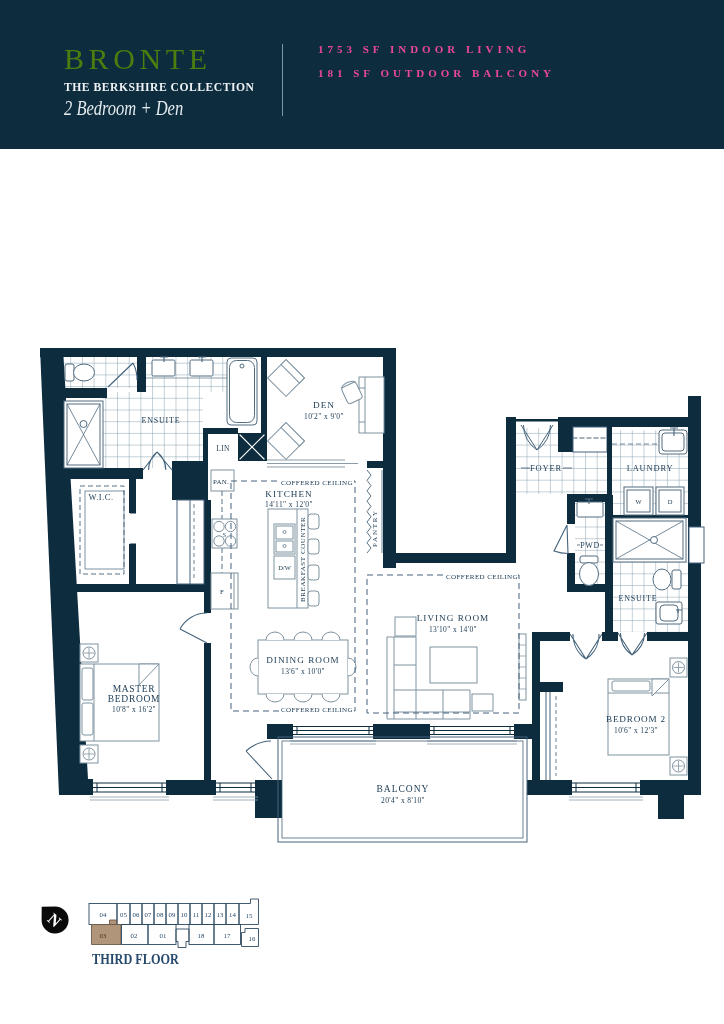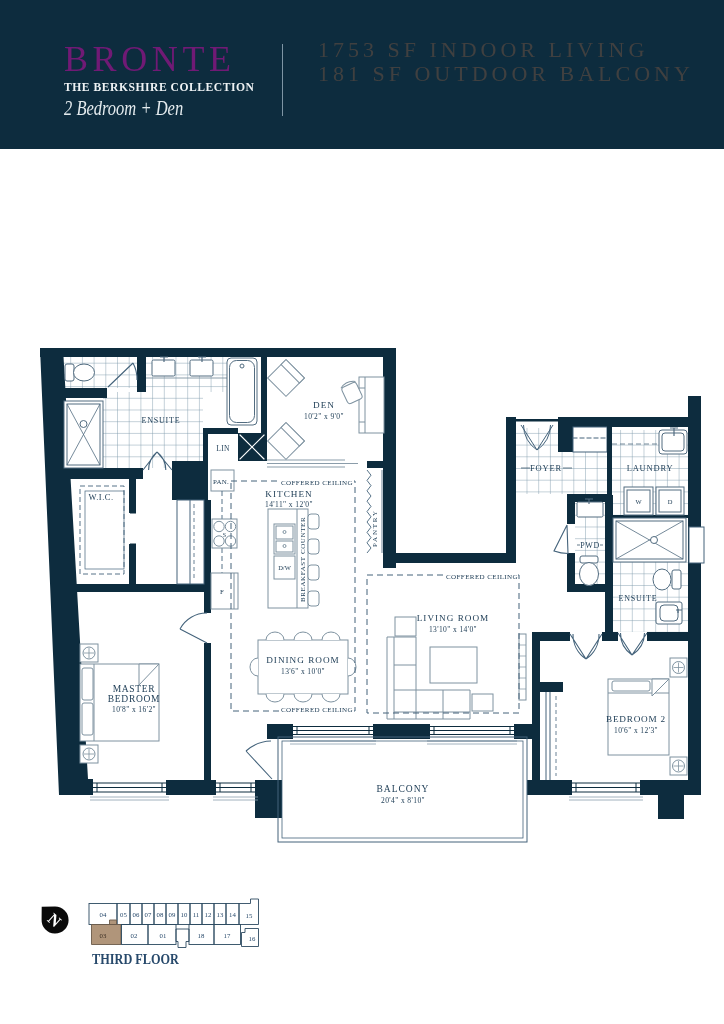--- a/index.html
+++ b/index.html
@@ -1,23 +1,23 @@
 <!DOCTYPE html>
 <html><head>
 <meta charset="utf-8">
 <style>
   html,body{margin:0;padding:0;}
   body{width:724px;height:1024px;background:#ffffff;font-family:"Liberation Serif",serif;position:relative;overflow:hidden;}
   .hdr{position:absolute;left:0;top:0;width:724px;height:149px;background:#0d2c3e;}
   .brand{position:absolute;left:64px;top:45px;color:#f2f5f6;}
-  .b1{font-size:36px;line-height:28px;letter-spacing:4.6px;color:#701a75;}
+  .b1{font-size:30px;line-height:28px;letter-spacing:4.6px;color:#4d7c0f;}
   .b2{font-size:13.5px;line-height:14px;font-weight:bold;letter-spacing:0.6px;margin-top:7px;color:#eef2f4;transform:scaleX(0.86);transform-origin:0 0;}
   .b3{font-size:22px;line-height:21px;font-style:italic;margin-top:3px;letter-spacing:0px;color:#e4ebee;transform:scaleX(0.75);transform-origin:0 0;}
   .vline{position:absolute;left:282px;top:44px;width:1px;height:72px;background:#7e95a4;}
-  .sf{position:absolute;left:318px;top:38px;color:#404040;font-size:22px;letter-spacing:4.0px;line-height:23.5px;}
+  .sf{position:absolute;left:318px;top:38px;color:#ec4899;font-size:11px;letter-spacing:4.0px;line-height:23.5px;font-weight:bold;}
 </style>
 </head>
 <body>
 
 <div class="hdr"></div>
 
 <div class="brand">
 
   <div class="b1">BRONTE</div>
 

